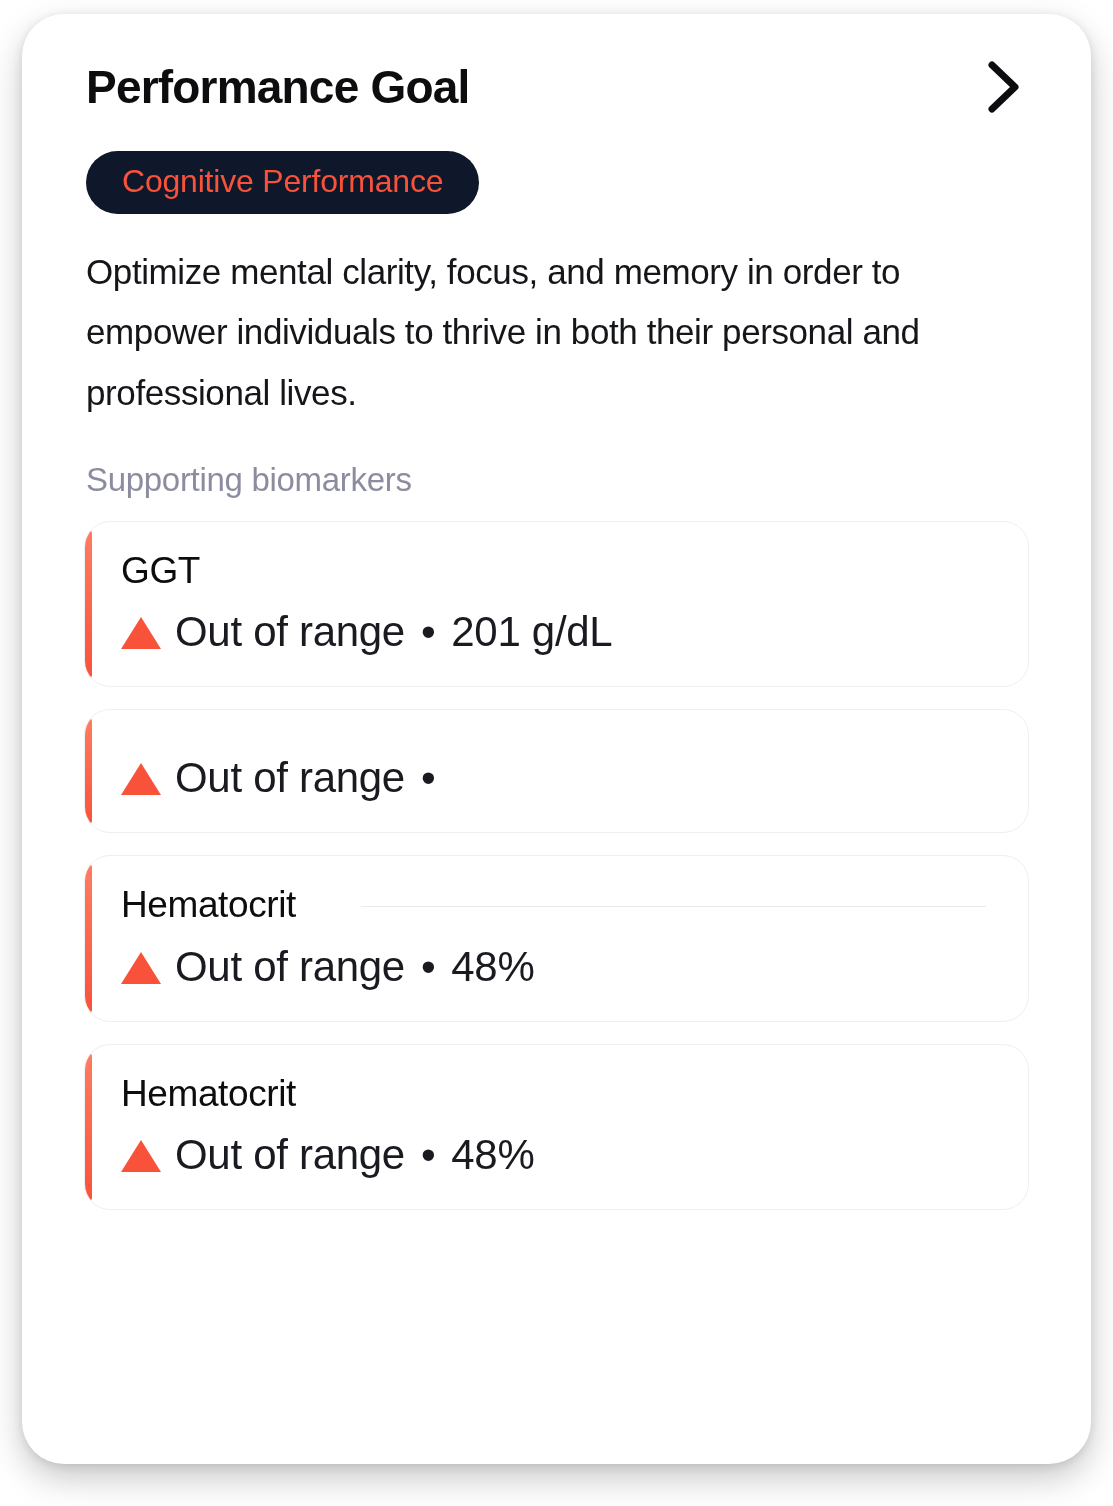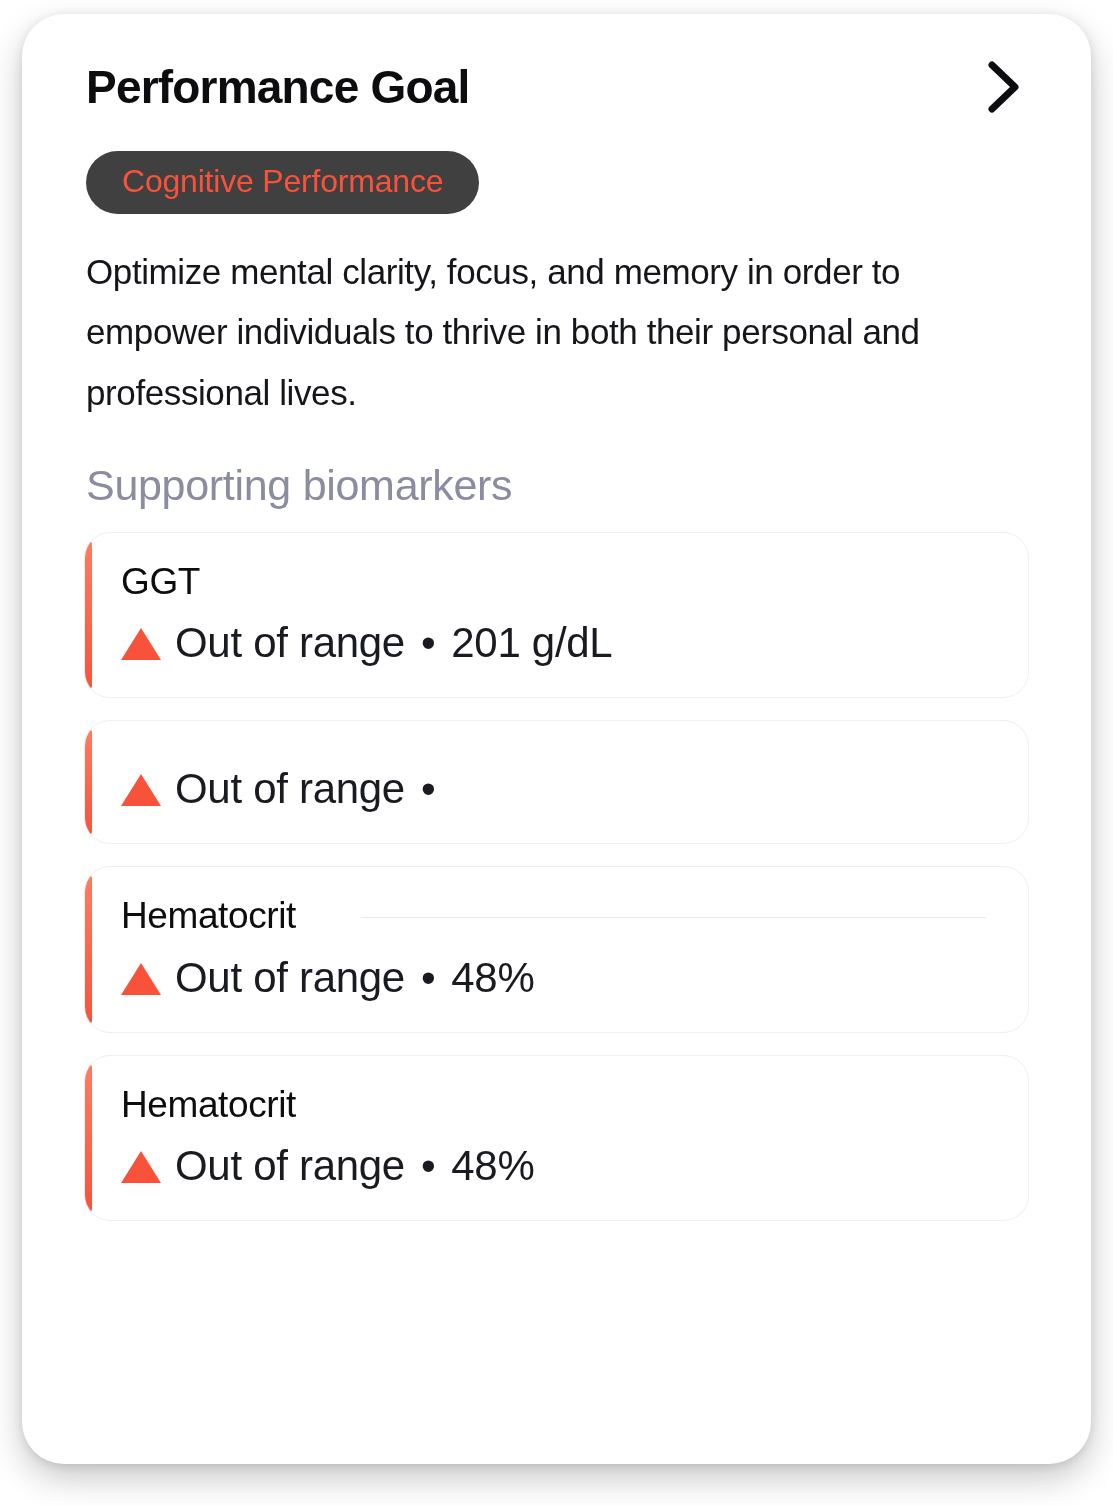--- a/index.html
+++ b/index.html
@@ -62,21 +62,21 @@
   }
   .chevron-btn svg { display: block; }
 
   .tag-row {
     margin-top: 38px;
     padding-left: 20px;
   }
 
   .tag {
     display: inline-block;
-    background: #404040;
+    background: #0f172a;
     color: #f9523a;
     font-size: 32px;
     font-weight: 500;
     letter-spacing: -0.2px;
     border-radius: 999px;
     padding: 14px 36px 16px 36px;
     line-height: 1.05;
   }
 
   .description {
@@ -84,21 +84,21 @@
     padding: 0 22px 0 20px;
     font-size: 35px;
     line-height: 1.72;
     color: #15161a;
     letter-spacing: -0.4px;
   }
 
   .section-label {
     margin-top: 38px;
     padding-left: 20px;
-    font-size: 43px;
+    font-size: 33px;
     color: #8c8ca0;
     letter-spacing: -0.3px;
   }
 
   .biomarkers {
     margin-top: 22px;
     padding: 0 18px 0 18px;
     display: flex;
     flex-direction: column;
     gap: 22px;

